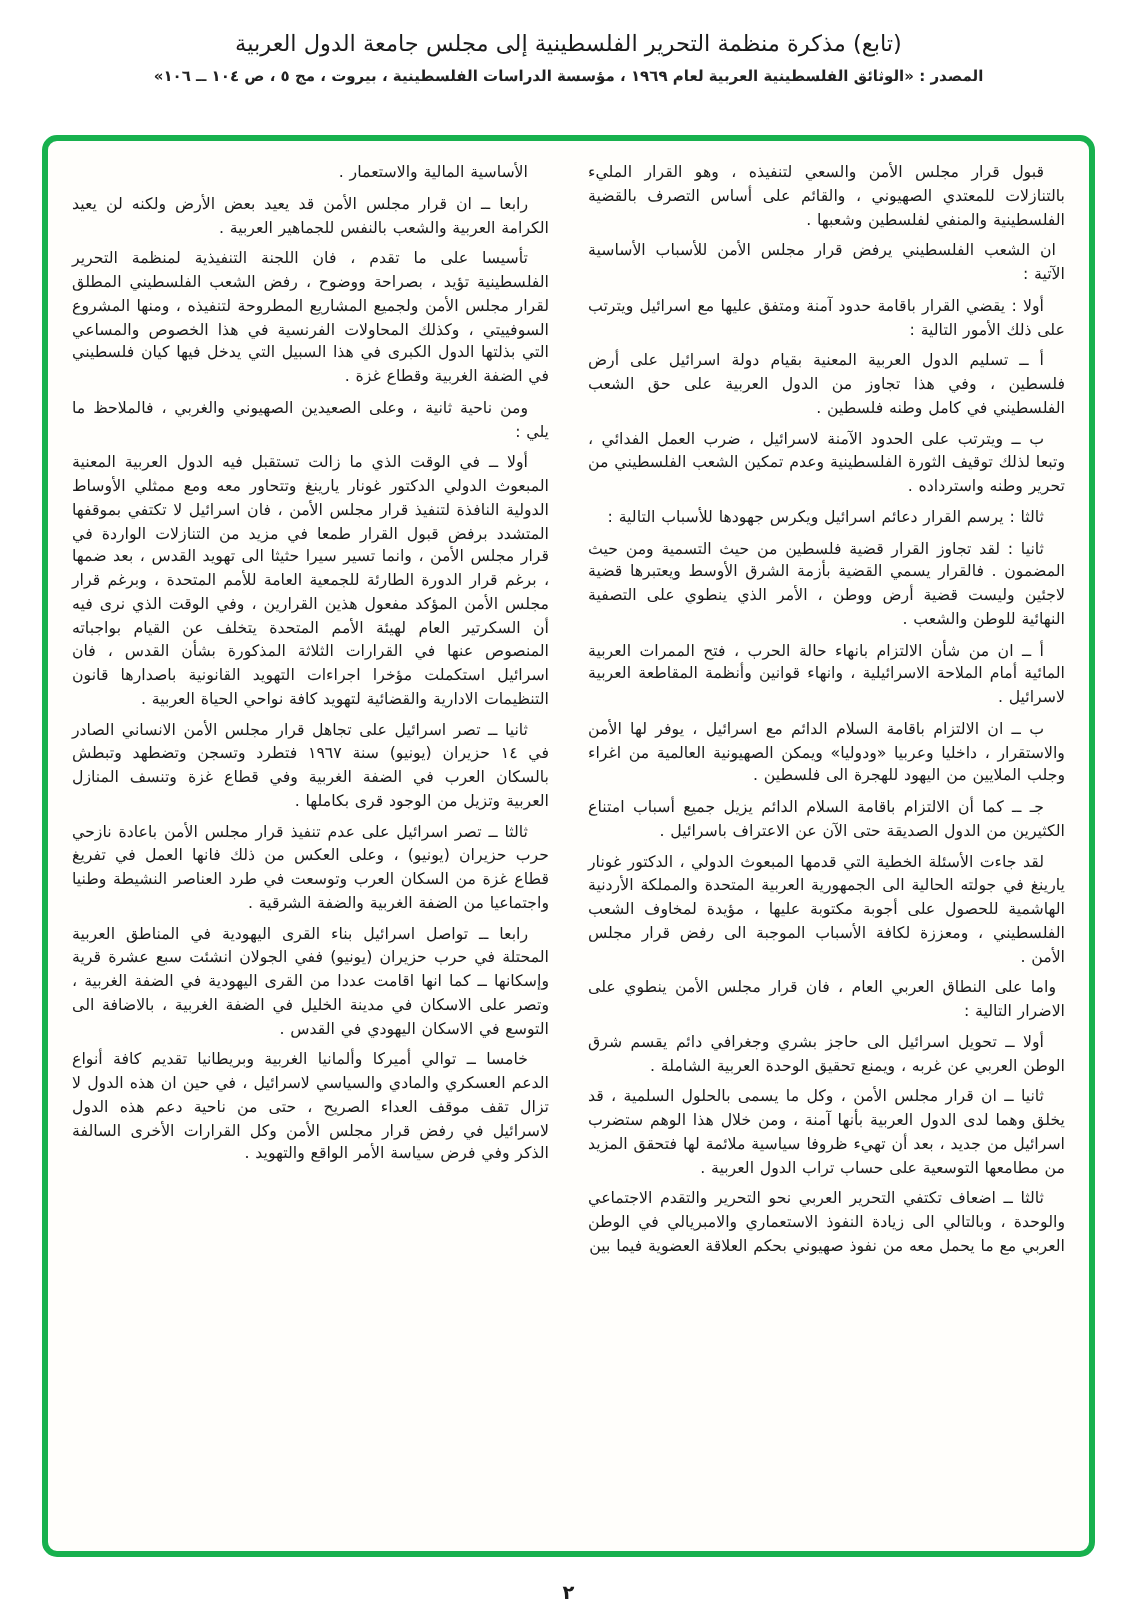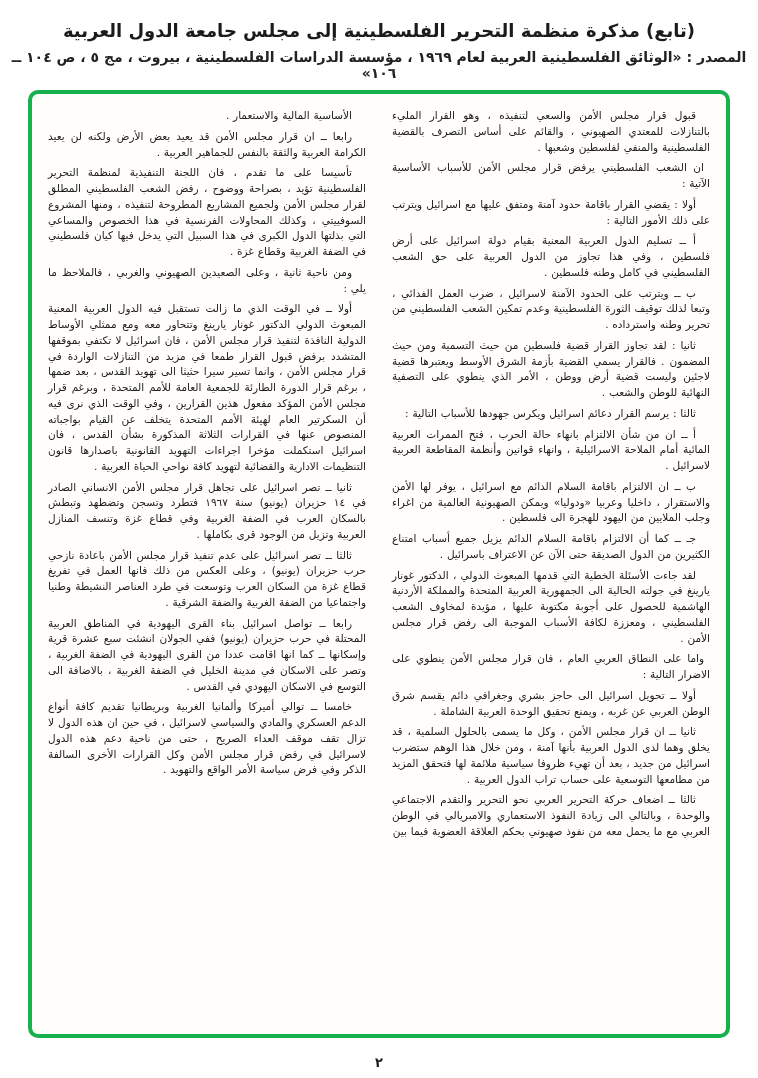--- a/index.html
+++ b/index.html
@@ -16,27 +16,27 @@
     font-family: "DejaVu Sans", sans-serif;
     color: #1b1b1b;
     direction: rtl;
     overflow: hidden;
   }
   .doc-header {
     padding-top: 20px;
     text-align: center;
   }
   .doc-title {
-    font-size: 18px;
-    font-weight: bold;
+    font-size: 15px;
+    font-weight: normal;
     letter-spacing: 0.2px;
     margin: 0 0 8px 0;
   }
   .doc-source {
-    font-size: 14px;
+    font-size: 10px;
     font-weight: bold;
     margin: 0;
     color: #222;
   }
   .content-frame {
     position: absolute;
     top: 90px;
     left: 28px;
     right: 28px;
     height: 948px;
@@ -90,34 +90,34 @@
   </div>
 
   <div class="content-frame" style="border-color: rgb(23, 177, 78);">
     <div class="columns">
       <div class="column">
           <p class="para">قبول قرار مجلس الأمن والسعي لتنفيذه ، وهو القرار المليء بالتنازلات للمعتدي الصهيوني ، والقائم على أساس التصرف بالقضية الفلسطينية والمنفي لفلسطين وشعبها .</p>
           <p class="para bold">ان الشعب الفلسطيني يرفض قرار مجلس الأمن للأسباب الأساسية الآتية :</p>
           <p class="para">أولا : يقضي القرار باقامة حدود آمنة ومتفق عليها مع اسرائيل ويترتب على ذلك الأمور التالية :</p>
           <p class="para">أ ــ تسليم الدول العربية المعنية بقيام دولة اسرائيل على أرض فلسطين ، وفي هذا تجاوز من الدول العربية على حق الشعب الفلسطيني في كامل وطنه فلسطين .</p>
           <p class="para">ب ــ ويترتب على الحدود الآمنة لاسرائيل ، ضرب العمل الفدائي ، وتبعا لذلك توقيف الثورة الفلسطينية وعدم تمكين الشعب الفلسطيني من تحرير وطنه واسترداده .</p>
+          <p class="para">ثالثا : يرسم القرار دعائم اسرائيل ويكرس جهودها للأسباب التالية :</p>
           <p class="para">ثانيا : لقد تجاوز القرار قضية فلسطين من حيث التسمية ومن حيث المضمون . فالقرار يسمي القضية بأزمة الشرق الأوسط ويعتبرها قضية لاجئين وليست قضية أرض ووطن ، الأمر الذي ينطوي على التصفية النهائية للوطن والشعب .</p>
-          <p class="para">ثالثا : يرسم القرار دعائم اسرائيل ويكرس جهودها للأسباب التالية :</p>
           <p class="para">أ ــ ان من شأن الالتزام بانهاء حالة الحرب ، فتح الممرات العربية المائية أمام الملاحة الاسرائيلية ، وانهاء قوانين وأنظمة المقاطعة العربية لاسرائيل .</p>
           <p class="para">ب ــ ان الالتزام باقامة السلام الدائم مع اسرائيل ، يوفر لها الأمن والاستقرار ، داخليا وعربيا «ودوليا» ويمكن الصهيونية العالمية من اغراء وجلب الملايين من اليهود للهجرة الى فلسطين .</p>
           <p class="para">جـ ــ كما أن الالتزام باقامة السلام الدائم يزيل جميع أسباب امتناع الكثيرين من الدول الصديقة حتى الآن عن الاعتراف باسرائيل .</p>
           <p class="para">لقد جاءت الأسئلة الخطية التي قدمها المبعوث الدولي ، الدكتور غونار يارينغ في جولته الحالية الى الجمهورية العربية المتحدة والمملكة الأردنية الهاشمية للحصول على أجوبة مكتوبة عليها ، مؤيدة لمخاوف الشعب الفلسطيني ، ومعززة لكافة الأسباب الموجبة الى رفض قرار مجلس الأمن .</p>
           <p class="para bold">واما على النطاق العربي العام ، فان قرار مجلس الأمن ينطوي على الاضرار التالية :</p>
           <p class="para">أولا ــ تحويل اسرائيل الى حاجز بشري وجغرافي دائم يقسم شرق الوطن العربي عن غربه ، ويمنع تحقيق الوحدة العربية الشاملة .</p>
           <p class="para">ثانيا ــ ان قرار مجلس الأمن ، وكل ما يسمى بالحلول السلمية ، قد يخلق وهما لدى الدول العربية بأنها آمنة ، ومن خلال هذا الوهم ستضرب اسرائيل من جديد ، بعد أن تهيء ظروفا سياسية ملائمة لها فتحقق المزيد من مطامعها التوسعية على حساب تراب الدول العربية .</p>
-          <p class="para">ثالثا ــ اضعاف حركة التحرير العربي نحو التحرير والتقدم الاجتماعي والوحدة ، وبالتالي الى زيادة النفوذ الاستعماري والامبريالي في الوطن العربي مع ما يحمل معه من نفوذ صهيوني بحكم العلاقة العضوية فيما بين</p>
+          <p class="para">ثالثا ــ اضعاف تكتفي التحرير العربي نحو التحرير والتقدم الاجتماعي والوحدة ، وبالتالي الى زيادة النفوذ الاستعماري والامبريالي في الوطن العربي مع ما يحمل معه من نفوذ صهيوني بحكم العلاقة العضوية فيما بين</p>
         </div>
       <div class="column">
           <p class="para">الأساسية المالية والاستعمار .</p>
-          <p class="para">رابعا ــ ان قرار مجلس الأمن قد يعيد بعض الأرض ولكنه لن يعيد الكرامة العربية والثقة بالنفس للجماهير العربية .</p>
+          <p class="para">رابعا ــ ان قرار مجلس الأمن قد يعيد بعض الأرض ولكنه لن يعيد الكرامة العربية والشعب بالنفس للجماهير العربية .</p>
           <p class="para">تأسيسا على ما تقدم ، فان اللجنة التنفيذية لمنظمة التحرير الفلسطينية تؤيد ، بصراحة ووضوح ، رفض الشعب الفلسطيني المطلق لقرار مجلس الأمن ولجميع المشاريع المطروحة لتنفيذه ، ومنها المشروع السوفييتي ، وكذلك المحاولات الفرنسية في هذا الخصوص والمساعي التي بذلتها الدول الكبرى في هذا السبيل التي يدخل فيها كيان فلسطيني في الضفة الغربية وقطاع غزة .</p>
           <p class="para">ومن ناحية ثانية ، وعلى الصعيدين الصهيوني والغربي ، فالملاحظ ما يلي :</p>
           <p class="para">أولا ــ في الوقت الذي ما زالت تستقبل فيه الدول العربية المعنية المبعوث الدولي الدكتور غونار يارينغ وتتحاور معه ومع ممثلي الأوساط الدولية النافذة لتنفيذ قرار مجلس الأمن ، فان اسرائيل لا تكتفي بموقفها المتشدد برفض قبول القرار طمعا في مزيد من التنازلات الواردة في قرار مجلس الأمن ، وانما تسير سيرا حثيثا الى تهويد القدس ، بعد ضمها ، برغم قرار الدورة الطارئة للجمعية العامة للأمم المتحدة ، وبرغم قرار مجلس الأمن المؤكد مفعول هذين القرارين ، وفي الوقت الذي نرى فيه أن السكرتير العام لهيئة الأمم المتحدة يتخلف عن القيام بواجباته المنصوص عنها في القرارات الثلاثة المذكورة بشأن القدس ، فان اسرائيل استكملت مؤخرا اجراءات التهويد القانونية باصدارها قانون التنظيمات الادارية والقضائية لتهويد كافة نواحي الحياة العربية .</p>
           <p class="para">ثانيا ــ تصر اسرائيل على تجاهل قرار مجلس الأمن الانساني الصادر في ١٤ حزيران (يونيو) سنة ١٩٦٧ فتطرد وتسجن وتضطهد وتبطش بالسكان العرب في الضفة الغربية وفي قطاع غزة وتنسف المنازل العربية وتزيل من الوجود قرى بكاملها .</p>
           <p class="para">ثالثا ــ تصر اسرائيل على عدم تنفيذ قرار مجلس الأمن باعادة نازحي حرب حزيران (يونيو) ، وعلى العكس من ذلك فانها العمل في تفريغ قطاع غزة من السكان العرب وتوسعت في طرد العناصر النشيطة وطنيا واجتماعيا من الضفة الغربية والضفة الشرقية .</p>
           <p class="para">رابعا ــ تواصل اسرائيل بناء القرى اليهودية في المناطق العربية المحتلة في حرب حزيران (يونيو) ففي الجولان انشئت سبع عشرة قرية وإسكانها ــ كما انها اقامت عددا من القرى اليهودية في الضفة الغربية ، وتصر على الاسكان في مدينة الخليل في الضفة الغربية ، بالاضافة الى التوسع في الاسكان اليهودي في القدس .</p>
           <p class="para">خامسا ــ توالي أميركا وألمانيا الغربية وبريطانيا تقديم كافة أنواع الدعم العسكري والمادي والسياسي لاسرائيل ، في حين ان هذه الدول لا تزال تقف موقف العداء الصريح ، حتى من ناحية دعم هذه الدول لاسرائيل في رفض قرار مجلس الأمن وكل القرارات الأخرى السالفة الذكر وفي فرض سياسة الأمر الواقع والتهويد .</p>
         </div>
     </div>
   </div>

